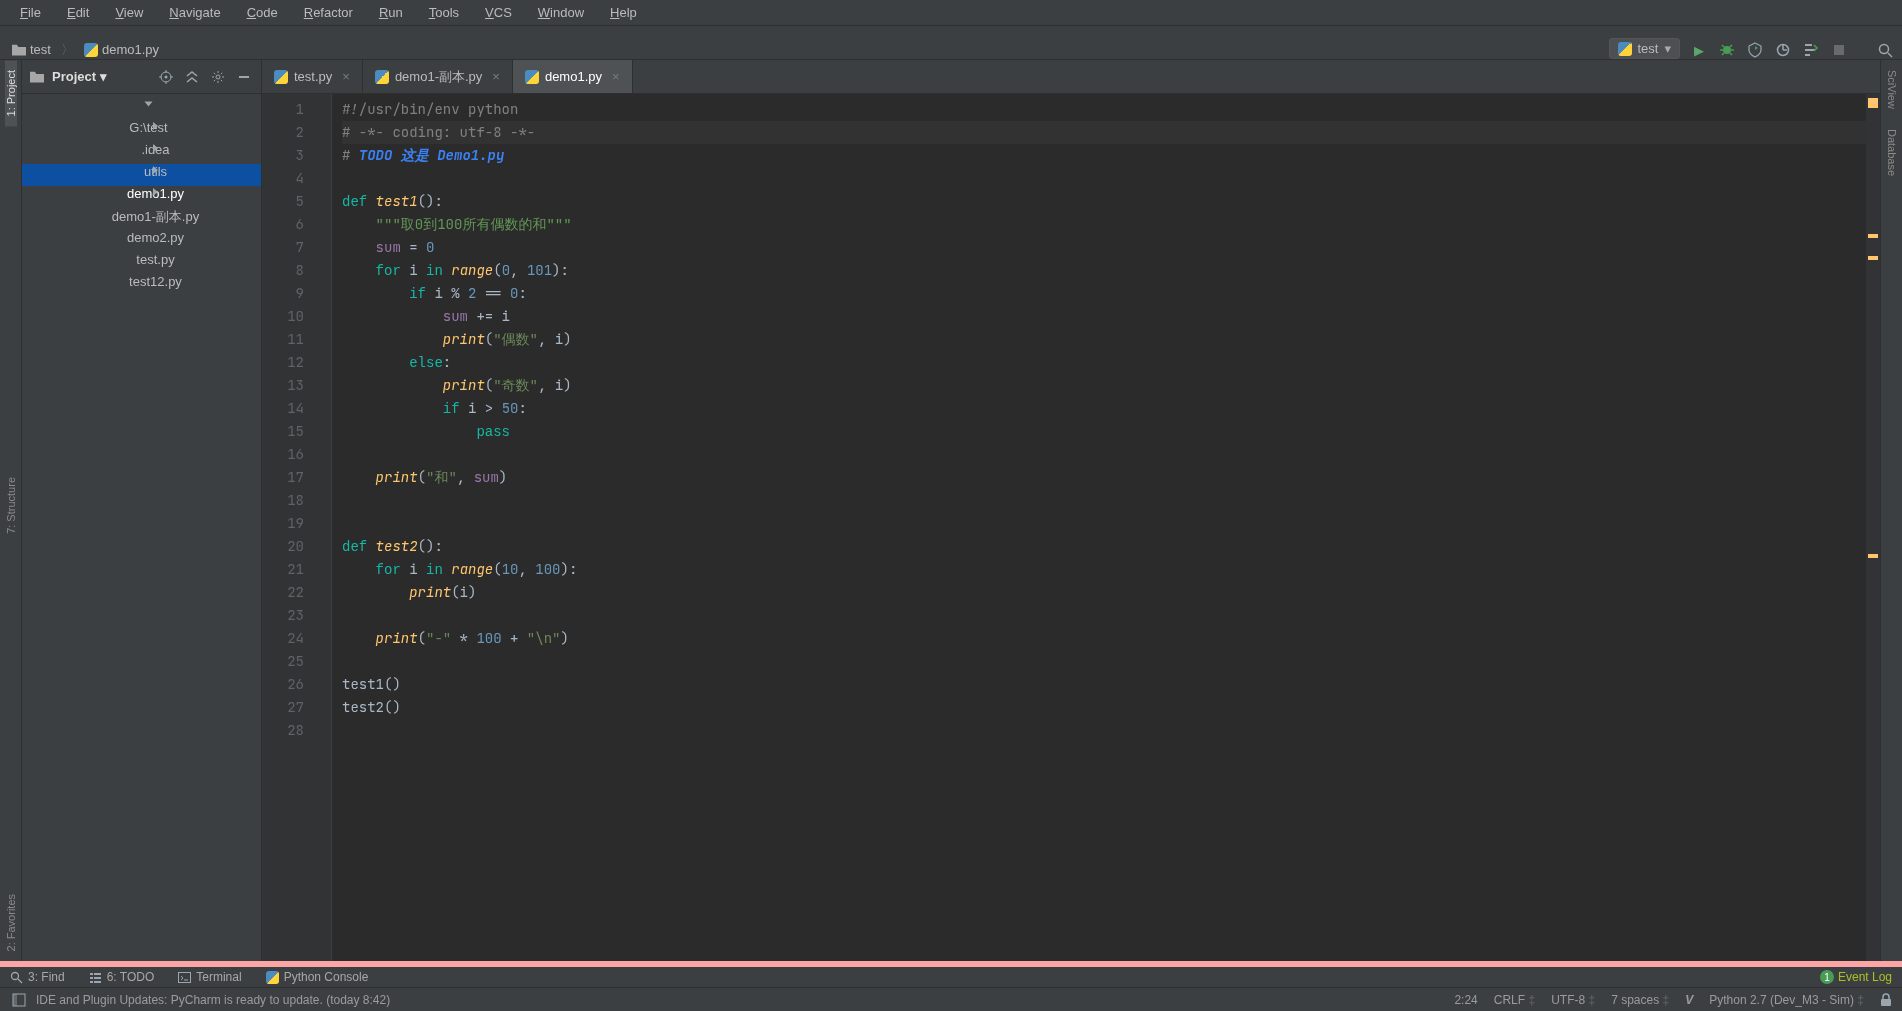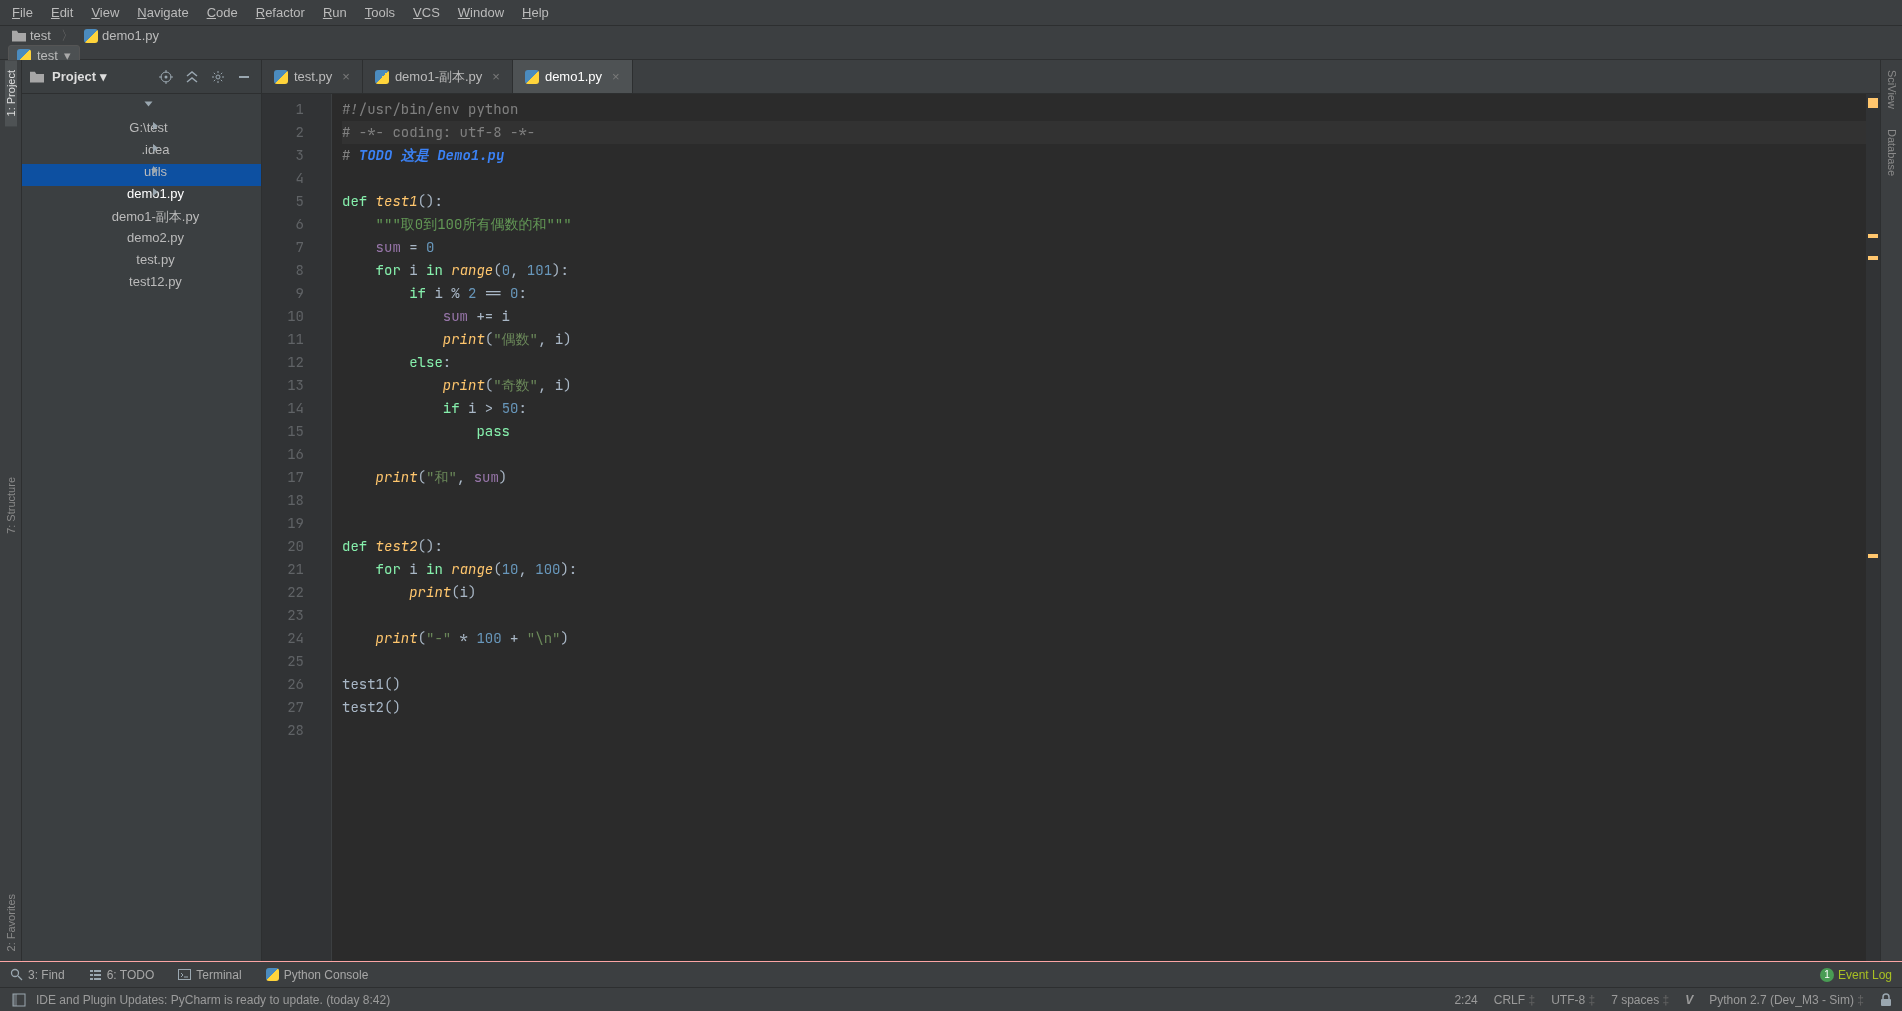--- a/index.html
+++ b/index.html
@@ -20,30 +20,30 @@
   height: 26px;
   background: #3c3f41;
   padding: 0 4px;
   gap: 2px;
   border-bottom: 1px solid #2d2f30;
 }
 .menubar .item {
   padding: 2px 8px;
   color: #bbbbbb;
   cursor: default;
+  margin-left: 8px;
 }
 .menubar .item u { text-decoration: underline; }
 .navbar {
   display: flex;
-  align-items: flex-start;
+  align-items: flex-end;
   height: 34px;
   background: #3c3f41;
   border-bottom: 1px solid #2d2f30;
   padding: 0 8px;
-  flex-direction: column;
 }
 .breadcrumbs { display: flex; align-items: center; gap: 6px; }
 .breadcrumbs .crumb { display: flex; align-items: center; gap: 4px; padding: 2px 4px; }
 .breadcrumbs .sep { color: #6b6b6b; }
 .folder-icon {
   width: 14px; height: 12px; background: #a7a7a7; clip-path: polygon(0 10%, 35% 10%, 45% 30%, 100% 30%, 100% 100%, 0 100%);
 }
 .py-icon {
   width: 14px; height: 14px;
   display: inline-flex; align-items: center; justify-content: center;
@@ -103,34 +103,34 @@
   text-align: right; padding: 4px 14px 0 0; line-height: 23px;
 }
 .fold-gutter { width: 14px; background: #313335; border-right: 1px solid #3c3f41; }
 .code-surface {
   flex: 1; font-family: "JetBrains Mono", Consolas, monospace;
   font-size: 14px; line-height: 23px; padding: 4px 0 0 10px;
   white-space: pre; color: #a9b7c6; position: relative;
 }
 .cline { height: 23px; }
 .cline.curr { background: #323232; }
-.kw { color: #86efac; }
+.kw { color: #14b8a6; font-family: Liberation Mono, monospace; }
 .fn { color: #ffc66d; font-style: italic; }
 .str { color: #6a8759; }
 .num { color: #6897bb; }
 .cmt { color: #808080; }
 .doc { color: #629755; }
 .todo-c { color: #3b82f6; font-style: italic; font-weight: bold; }
 .sf { color: #9876aa; }
 .marker-strip { width: 14px; background: #313335; position: relative; }
 .marker-strip .mk { position: absolute; left: 2px; width: 10px; height: 4px; background: #ffc66d; }
 .marker-strip .sq { top: 4px; height: 10px; background: #ffc66d; }
 .bottom-tools {
   display: flex; align-items: center; height: 26px;
-  background: #3c3f41; border-top: 1px solid #fca5a5;
+  background: #3c3f41; border-top: 6px solid #fca5a5;
   padding: 0 10px; gap: 24px; font-size: 12px;
 }
 .bottom-tools .tool { display: flex; align-items: center; gap: 5px; color: #a7a7a7; cursor: default; }
 .bottom-tools .evt { margin-left: auto; display: flex; gap: 4px; align-items: center; color: #a8c023; }
 .evt .dot { width:14px;height:14px;border-radius:50%;background:#499c54;color:#fff;font-size:10px;display:flex;align-items:center;justify-content:center; }
 .statusbar {
   display: flex; align-items: center; height: 24px;
   background: #3c3f41; border-top: 1px solid #2d2f30;
   padding: 0 10px; font-size: 12px; color: #9b9b9b;
 }

